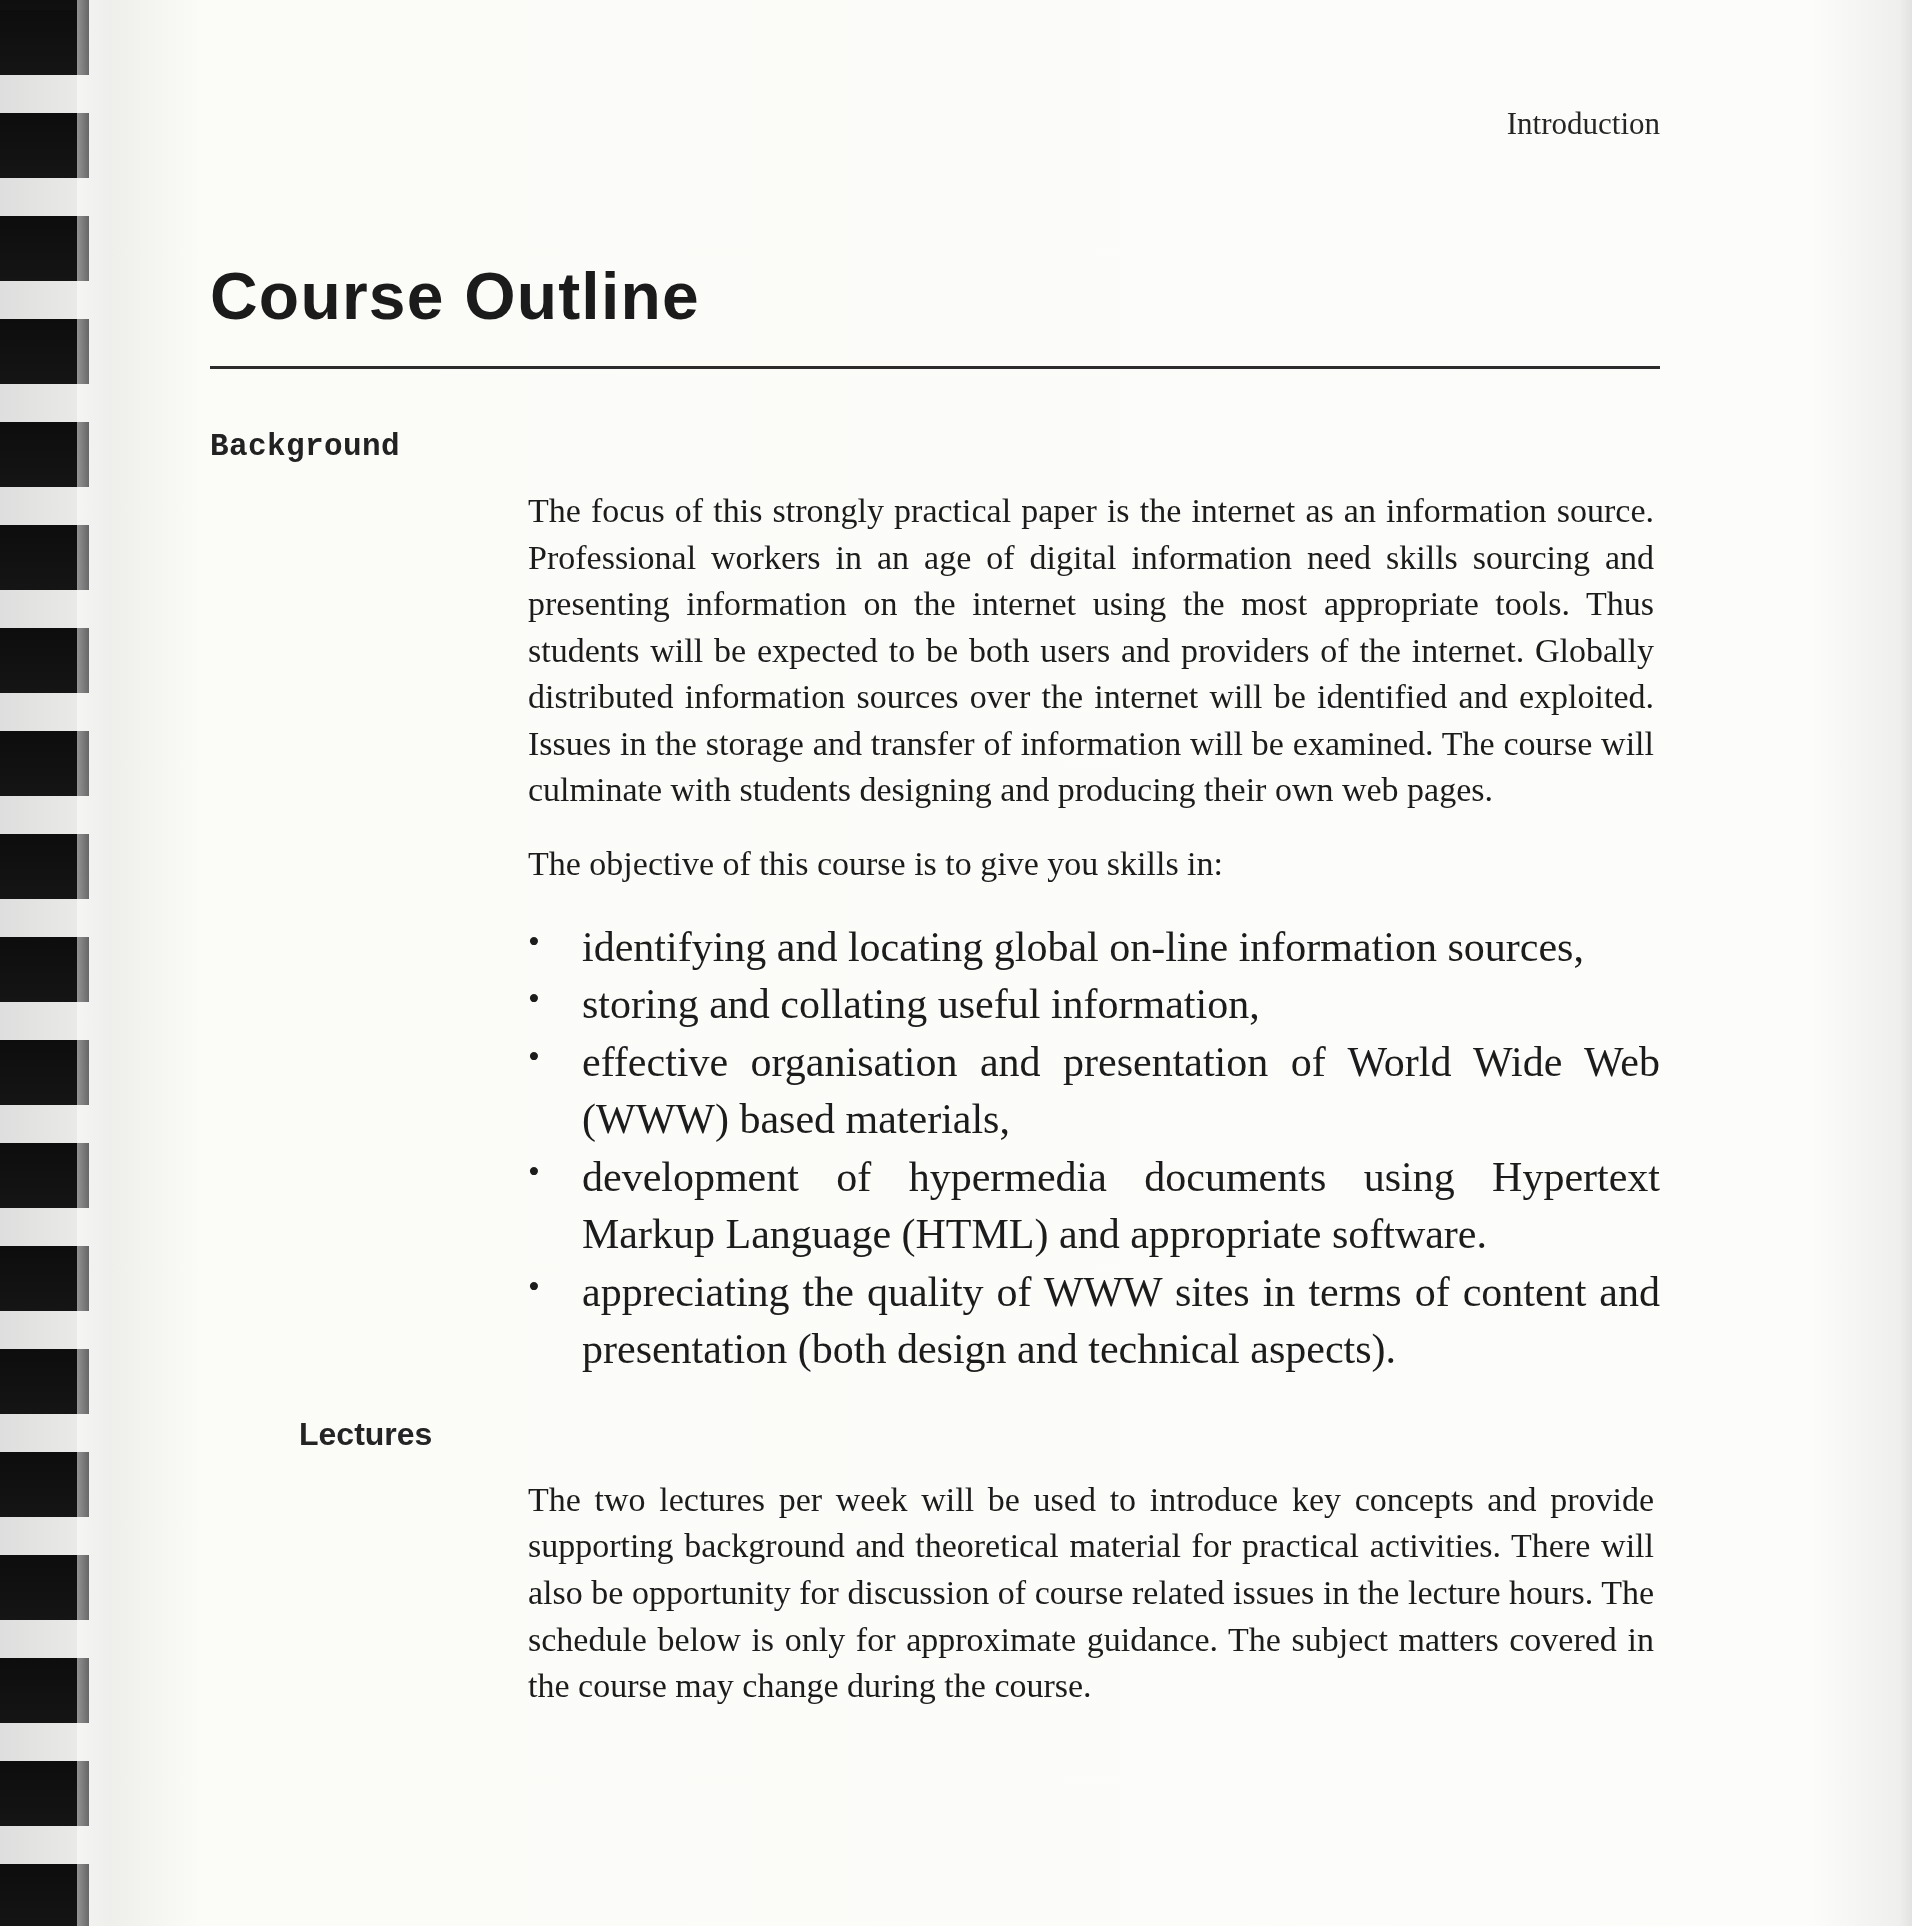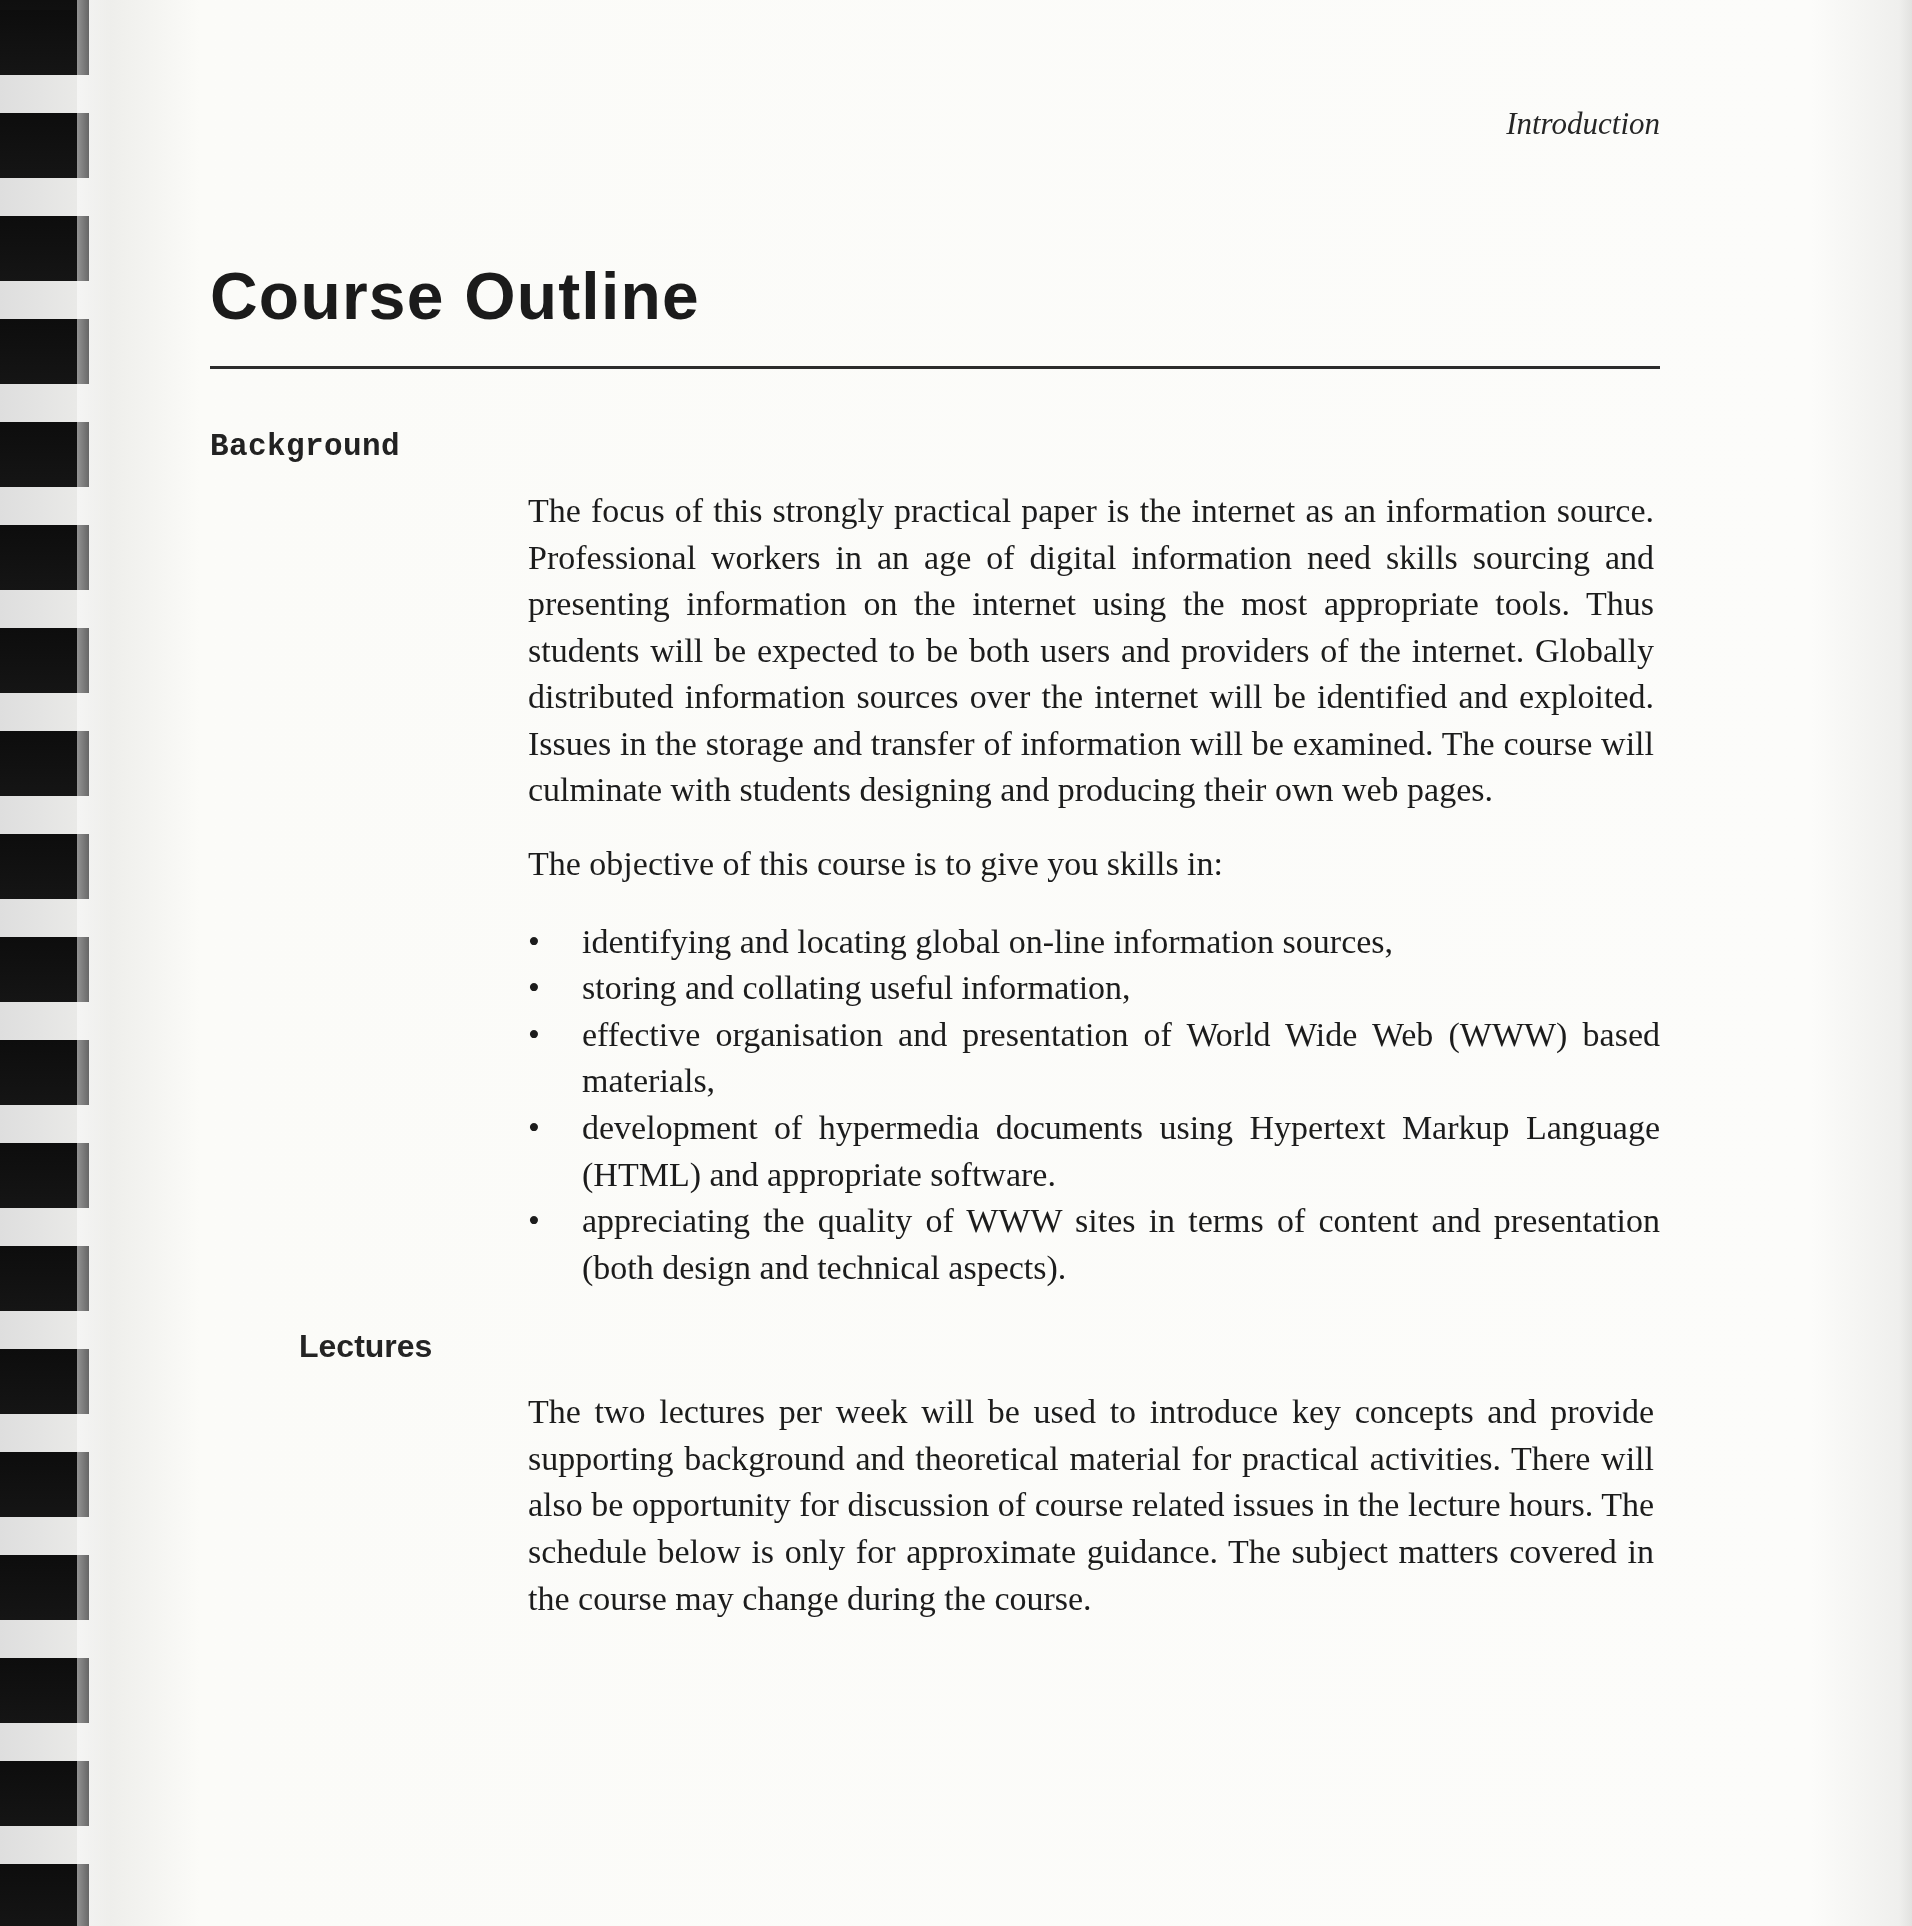--- a/index.html
+++ b/index.html
@@ -32,21 +32,20 @@
     background: linear-gradient(to right, rgba(255,255,255,0.55), rgba(255,255,255,0));
   }
   .content {
     position: absolute;
     left: 210px; top: 0;
     width: 1450px;
   }
   .running-header {
     margin-top: 106px;
     text-align: right;
-    font-style: italic;
     font-size: 31px;
     color: #262626;
   }
   .doc-title {
     margin: 116px 0 0 0;
     font-family: "Liberation Sans", sans-serif;
     font-weight: 700;
     font-size: 66px;
     letter-spacing: 1.2px;
     color: #1b1b1b;
@@ -96,21 +95,21 @@
   .bullet-list { margin: 31px 0 0 318px; }
   .bullet-item { display: flex; align-items: flex-start; }
   .bullet-marker {
     flex: 0 0 54px;
     font-size: 34px;
     line-height: 1.37;
     color: #1c1c1c;
   }
   .bullet-text {
     flex: 1 1 auto;
-    font-size: 34px;
+    font-size: 42px;
     line-height: 1.37;
     text-align: justify;
     color: #1c1c1c;
   }
 </style>
 </head>
 <body>
 
 <div class="page">
 

